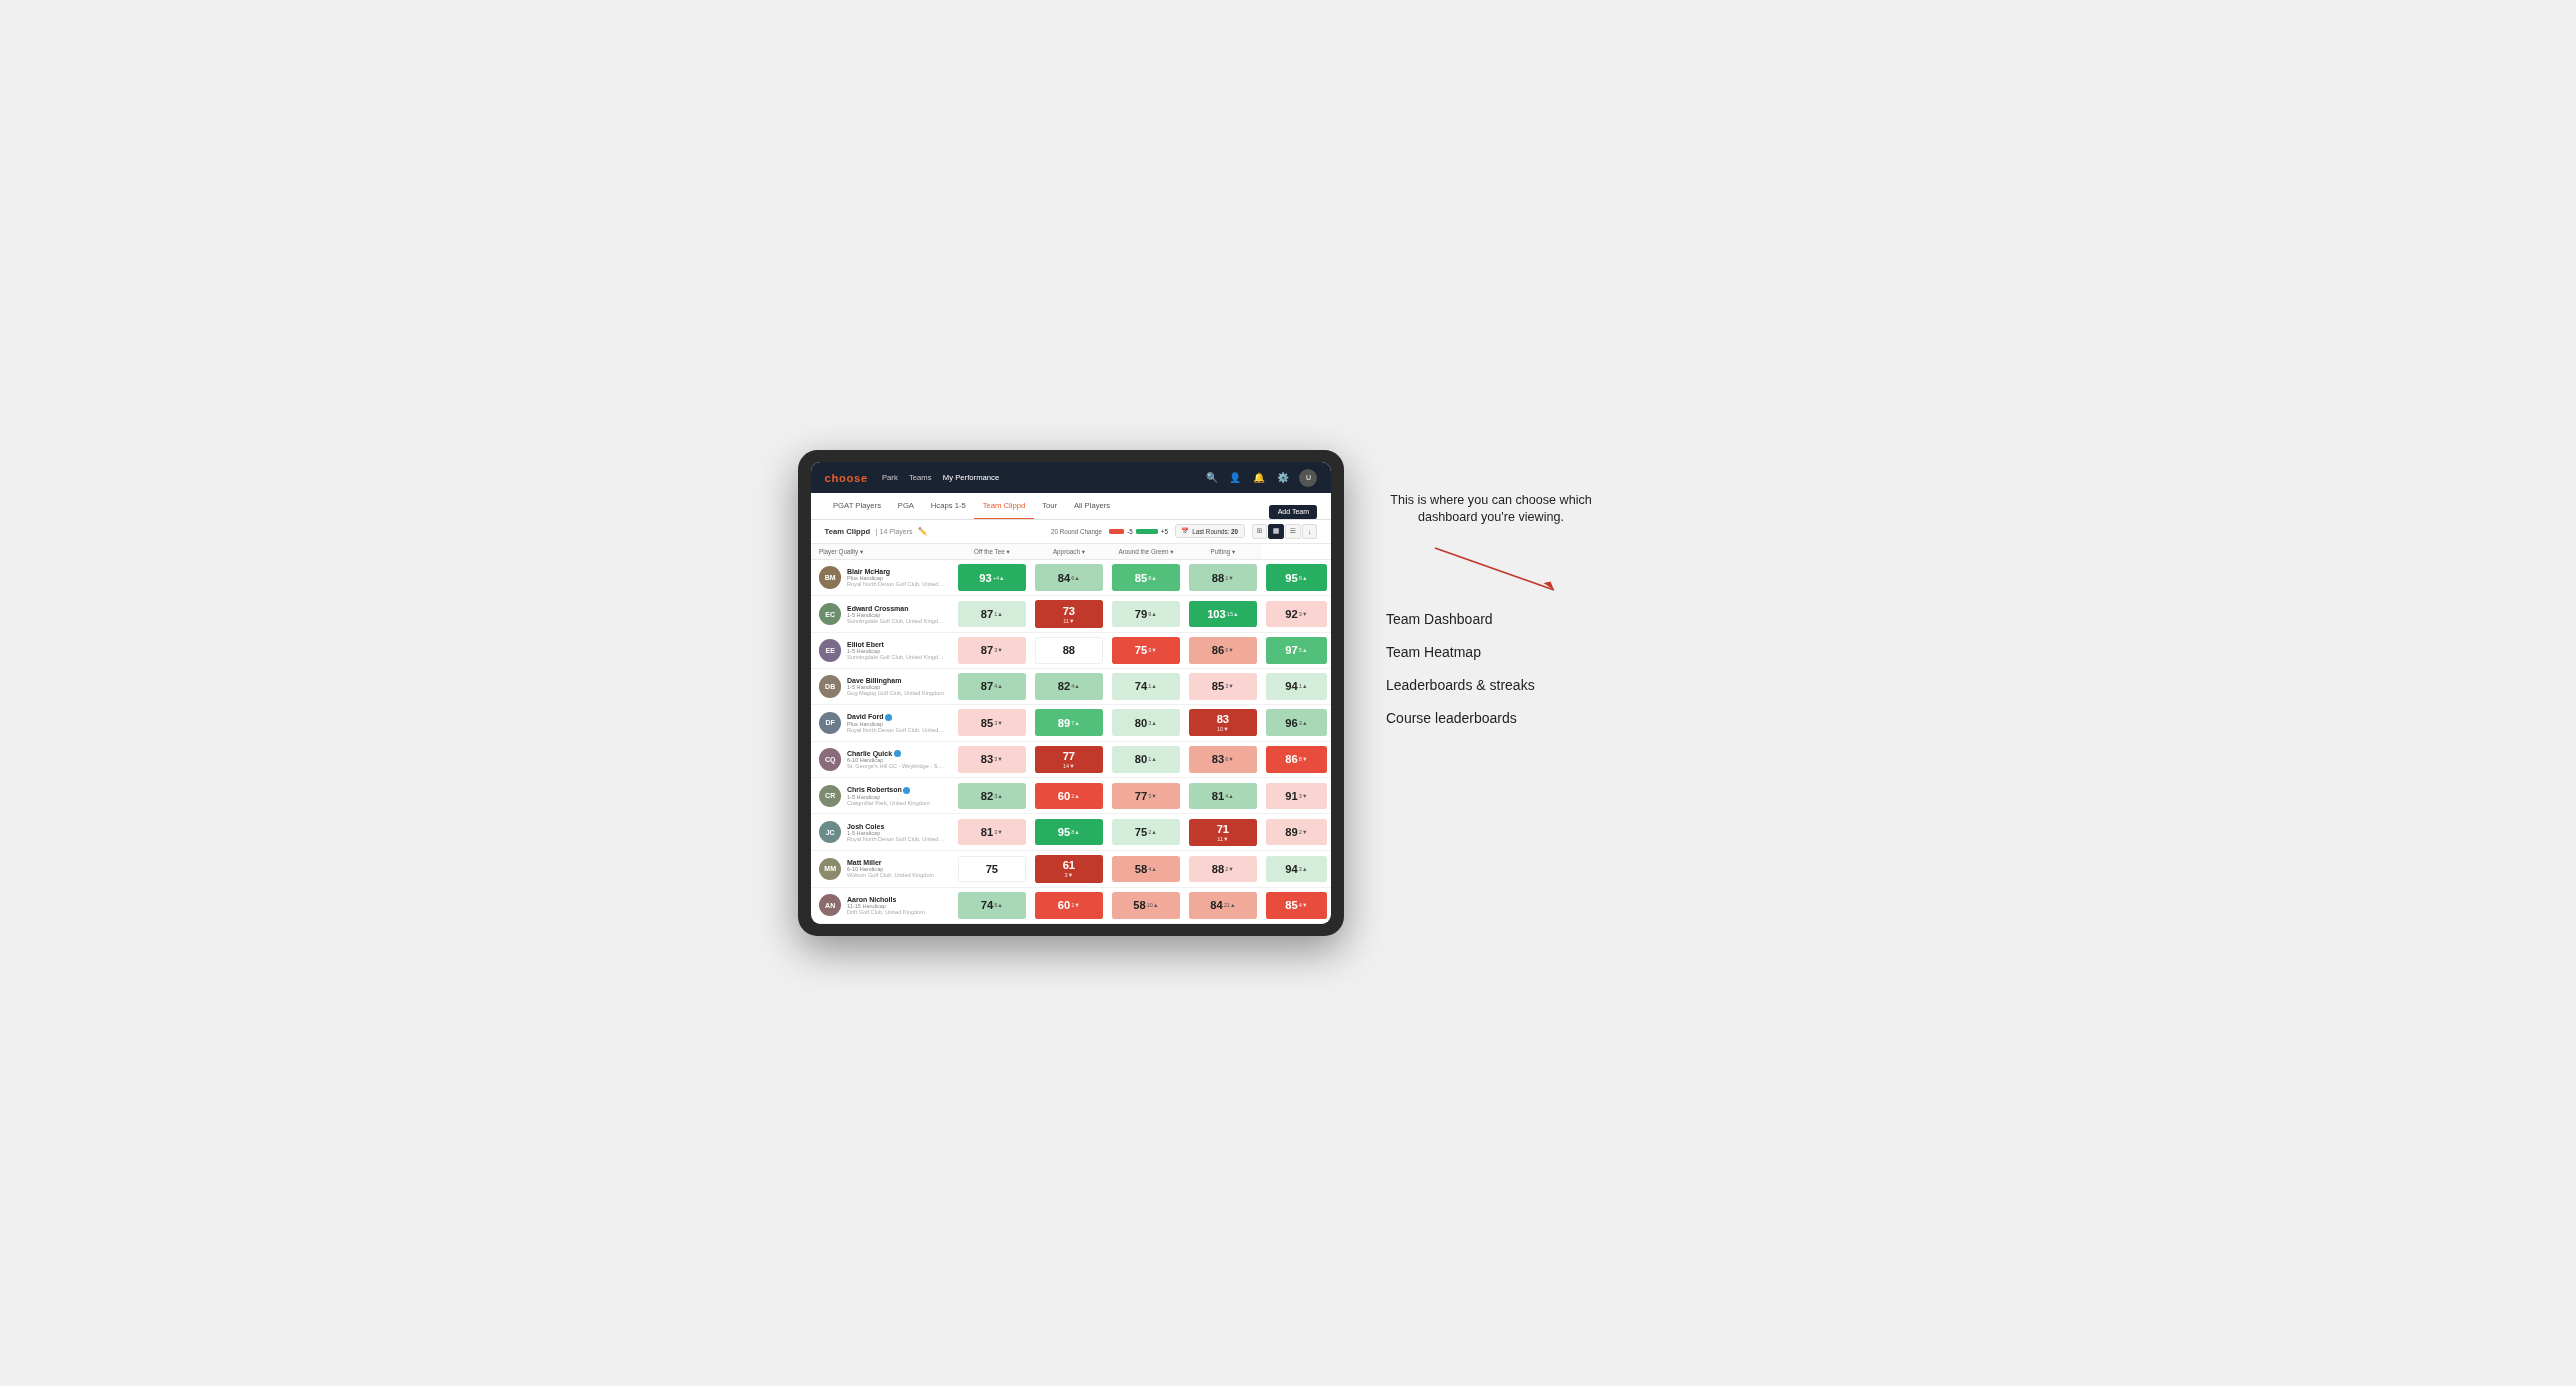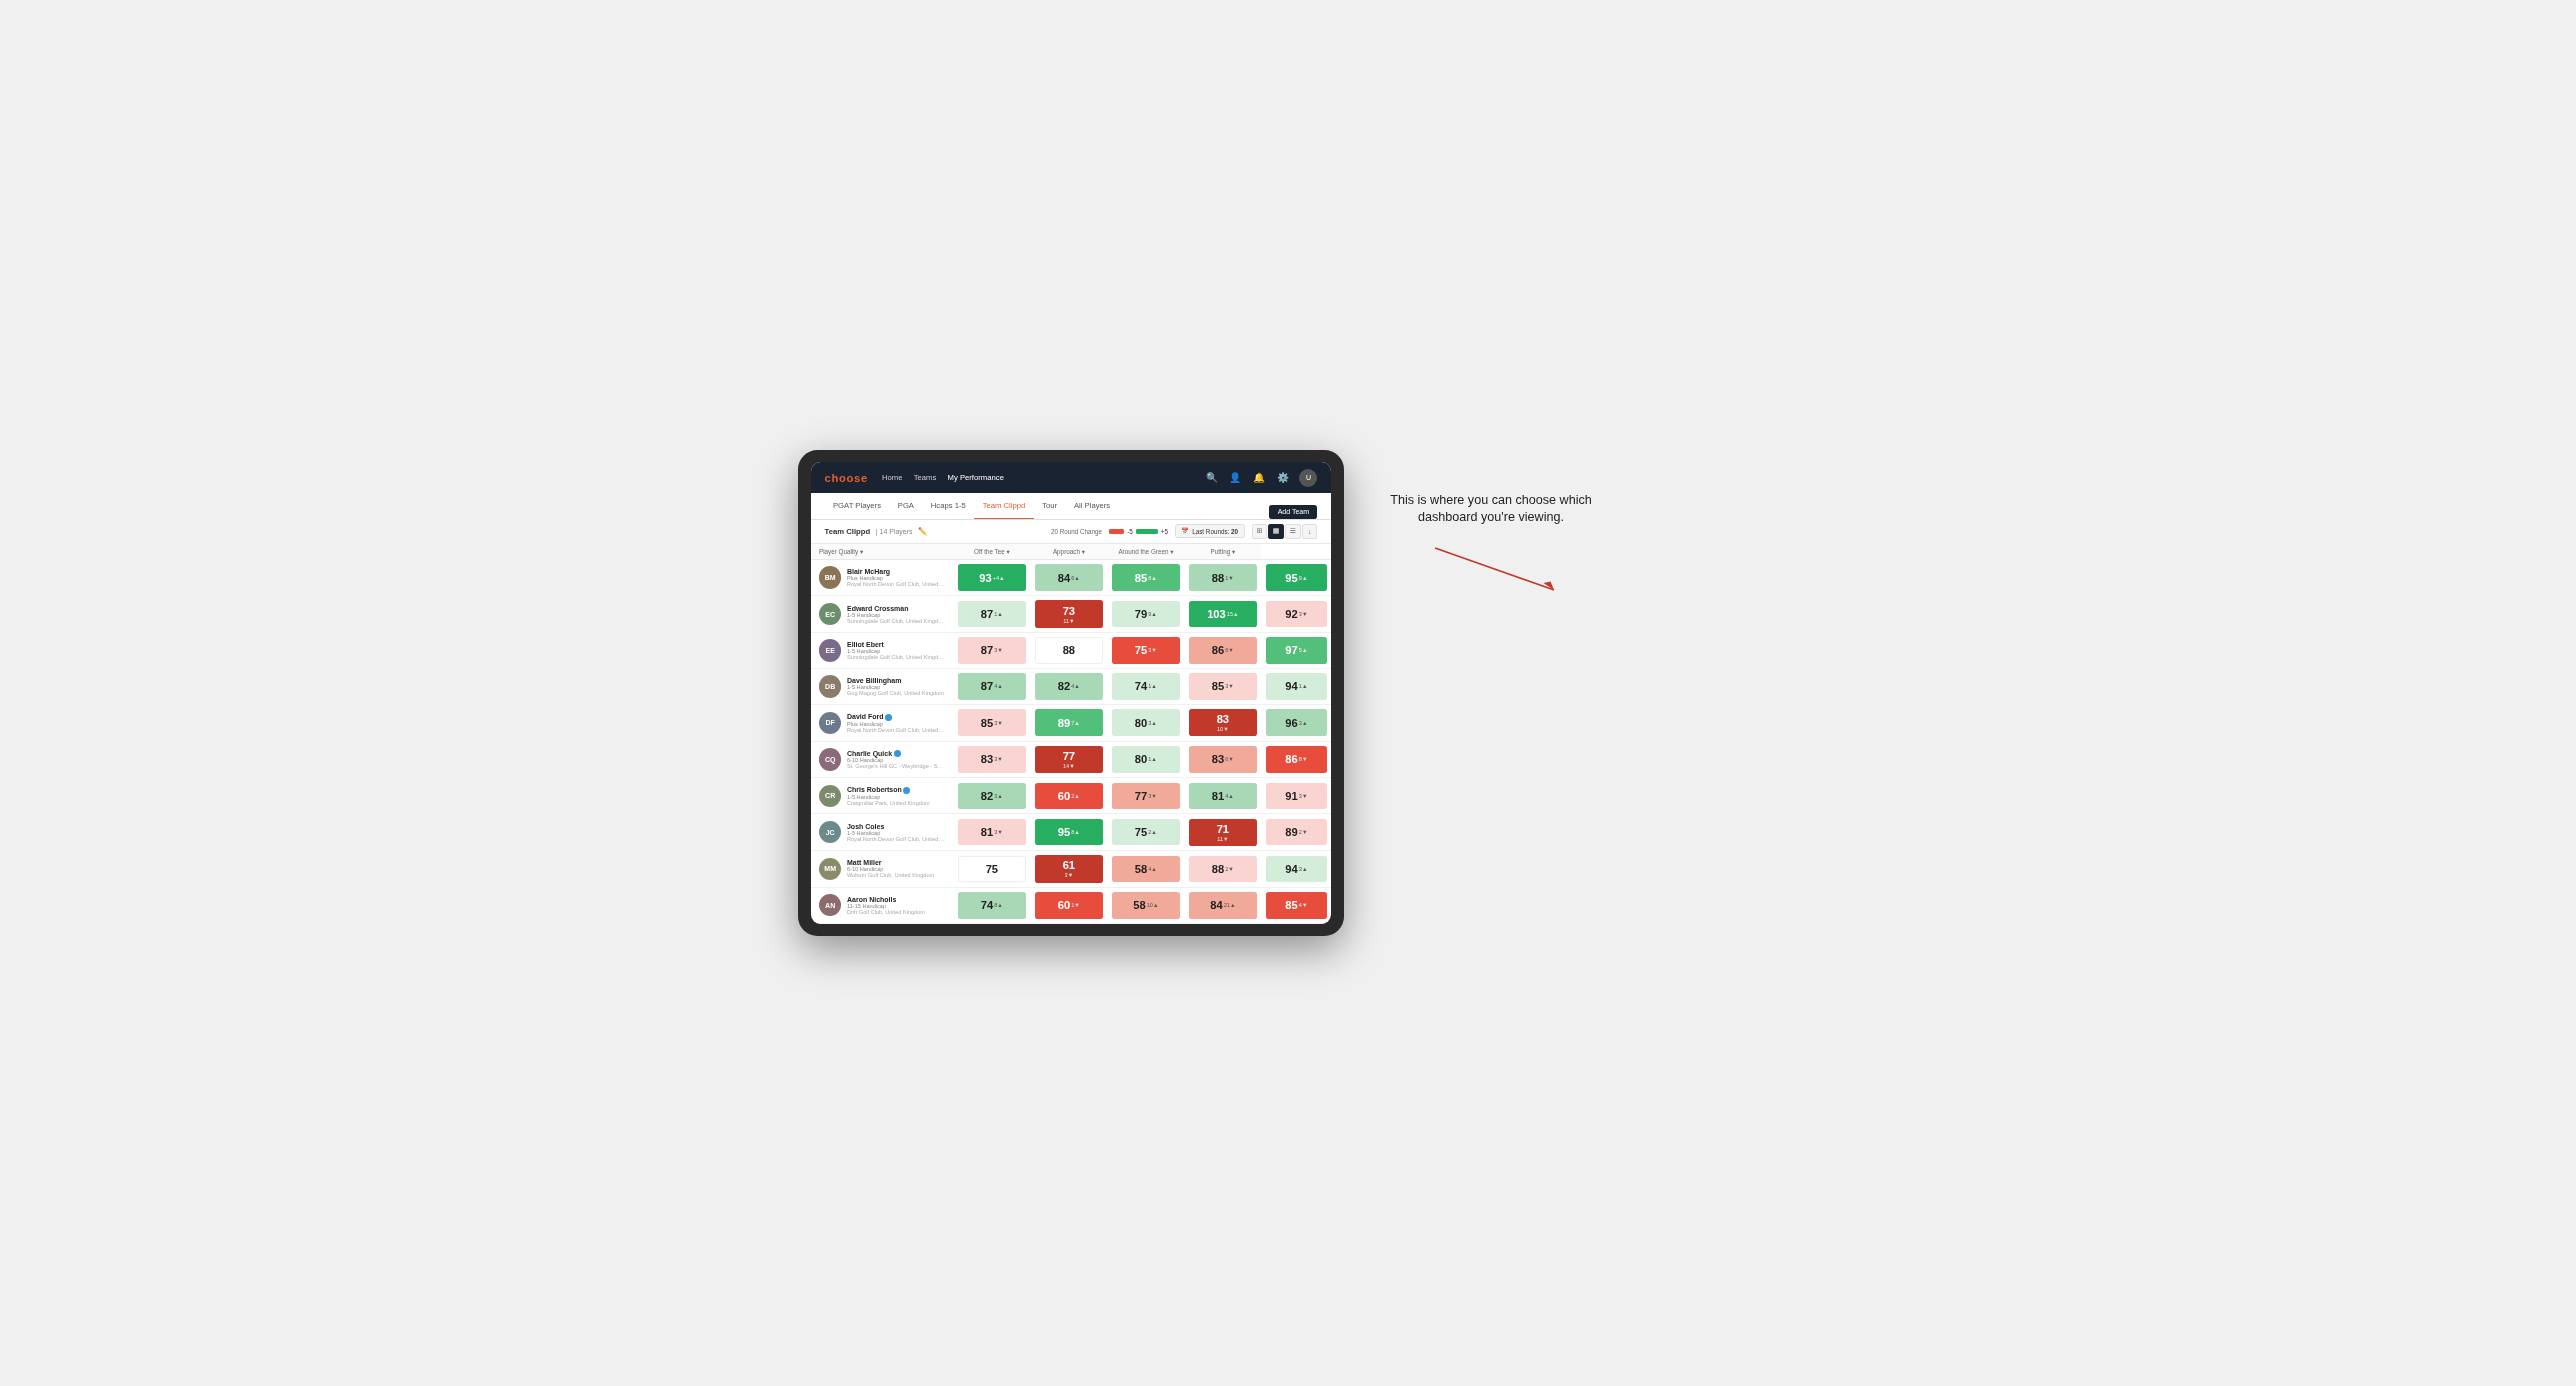--- a/index.html
+++ b/index.html
@@ -430,21 +430,21 @@
 <body>
 
 <div class="page-wrapper">
 
   <div class="tablet-frame">
     <div class="tablet-screen">
 
       <nav class="top-nav">
         <span class="logo">choose</span>
         <div class="nav-links">
-          <span class="nav-link">Home</span>
+          <span class="nav-link">Park</span>
           <span class="nav-link">Teams</span>
           <span class="nav-link active">My Performance</span>
         </div>
         <div class="nav-icons">
           <div class="nav-icon">🔍</div>
           <div class="nav-icon">👤</div>
           <div class="nav-icon">🔔</div>
           <div class="nav-icon">⚙️</div>
           <div class="avatar-icon">U</div>
         </div>
@@ -924,16 +924,22 @@
   </div>
 
   <div class="annotation-panel">
     <p class="annotation-text-main">This is where you can choose which dashboard you're viewing.</p>
 
     <svg width="140" height="56" viewBox="0 0 200 80" style="margin-bottom:11.2px; display:block; margin-left:42px;">
       <line x1="10" y1="10" x2="180" y2="70" stroke="#c0392b" stroke-width="2.5"></line>
       <polygon points="180,70 165,60 175,58" fill="#c0392b"></polygon>
     </svg>
 
+    <div class="dashboard-items">
+      <div class="dashboard-item">Team Dashboard</div>
+      <div class="dashboard-item">Team Heatmap</div>
+      <div class="dashboard-item">Leaderboards &amp; streaks</div>
+      <div class="dashboard-item">Course leaderboards</div>
+    </div>
   </div>
 
 </div>
 
 
 </body></html>

